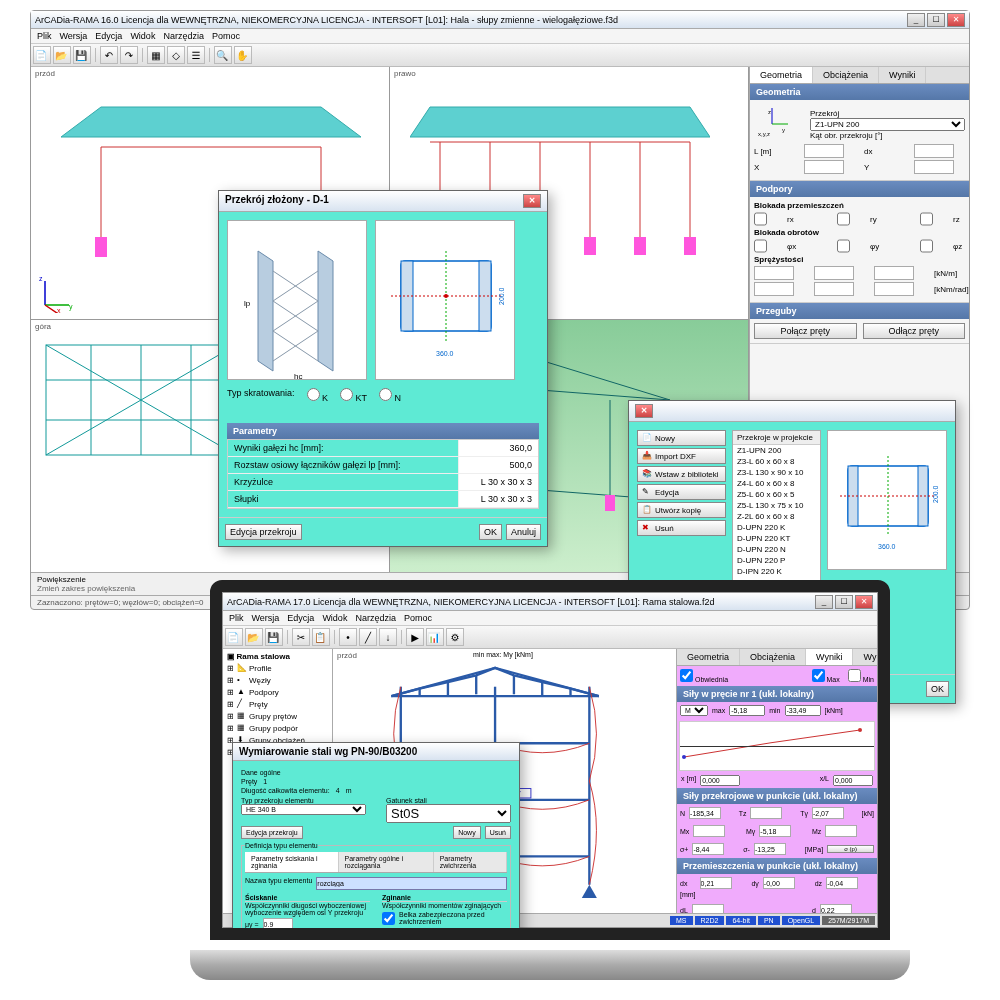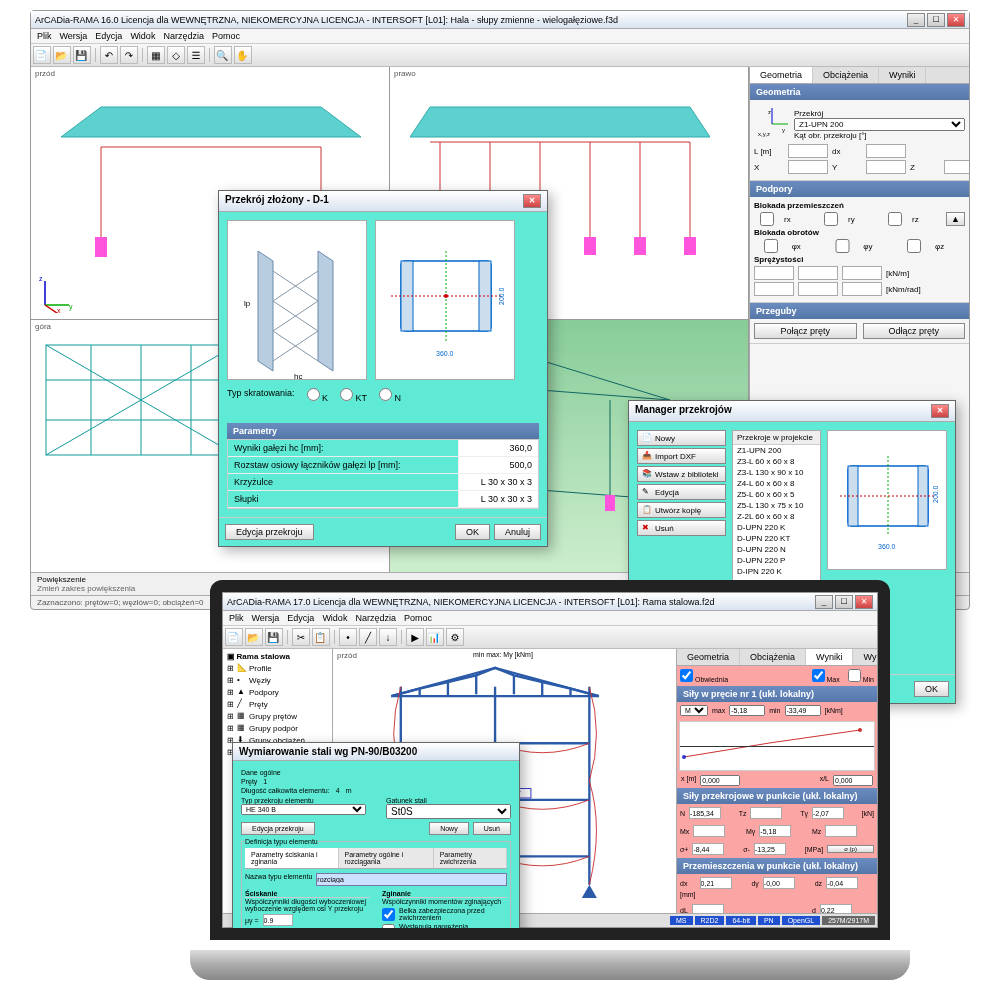--- a/index.html
+++ b/index.html
@@ -30,30 +30,30 @@
 .viewport { background: #fff; position: relative; overflow: hidden; }
 .vp-label { position: absolute; top: 2px; left: 4px; font-size: 8px; color: #555; }
 
 .side-panel { grid-row: span 2; background: #f5f5f5; border-left: 1px solid #aaa; display: flex; flex-direction: column; overflow: hidden; }
 .panel-tabs { display: flex; background: #e0e0e0; border-bottom: 1px solid #aaa; }
 .panel-tab { padding: 3px 10px; font-size: 9px; border-right: 1px solid #ccc; }
 .panel-tab.active { background: #fff; }
 .panel-section { border-bottom: 1px solid #ccc; }
 .panel-header { background: linear-gradient(#6a8cc0, #5577a8); color: #fff; padding: 3px 6px; font-size: 9px; font-weight: bold; }
 .panel-body { padding: 4px; font-size: 8px; }
-.field-row { display: flex; align-items: center; gap: 4px; margin: 2px 0; }
+.field-row { display: flex; align-items: center; gap: 20px; margin: 2px 0; }
 .field-row label { min-width: 30px; }
 .field-row input { width: 40px; height: 14px; border: 1px solid #aaa; font-size: 8px; padding: 0 2px; }
 
 
 .dialog { position: absolute; background: #5eead4; border: 1px solid #666; box-shadow: 4px 4px 12px rgba(0,0,0,0.3); z-index: 10; }
 .dlg-title { background: linear-gradient(#fff, #d8e3f0); padding: 3px 6px; font-size: 10px; font-weight: bold; border-bottom: 1px solid #aaa; display: flex; }
 .dlg-body { padding: 8px; font-size: 9px; }
 .dlg-buttons { display: flex; justify-content: flex-end; gap: 4px; padding: 6px; border-top: 1px solid #ccc; }
-.btn { padding: 2px 10px; background: linear-gradient(#fff, #ddd); border: 1px solid #888; font-size: 9px; cursor: pointer; }
+.btn { padding: 2px 4px; background: linear-gradient(#fff, #ddd); border: 1px solid #888; font-size: 9px; cursor: pointer; }
 
 
 .section-preview { display: flex; gap: 8px; margin-bottom: 8px; }
 .preview-box { width: 140px; height: 160px; border: 1px solid #aaa; background: #fff; position: relative; }
 .radio-row { display: flex; gap: 12px; margin: 4px 0; }
 .param-grid { border: 1px solid #ccc; }
 .param-row { display: flex; border-bottom: 1px solid #eee; }
 .param-label { flex: 1; padding: 3px 6px; }
 .param-val { width: 80px; padding: 3px 6px; border-left: 1px solid #eee; text-align: right; background: #fff; }
 
@@ -66,21 +66,21 @@
 .mgr-item { padding: 1px 4px; }
 .mgr-item.sel { background: #cce0ff; }
 .mgr-preview { width: 120px; height: 140px; border: 1px solid #aaa; background: #fff; position: relative; }
 
 
 .laptop { position: absolute; top: 580px; left: 190px; width: 720px; height: 400px; z-index: 20; }
 .laptop-screen { position: absolute; top: 0; left: 20px; width: 680px; height: 360px; background: #f5f5f5; border: 12px solid #222; border-radius: 12px 12px 0 0; overflow: hidden; }
 .laptop-base { position: absolute; bottom: 0; left: 0; width: 720px; height: 30px; background: linear-gradient(#ddd, #aaa 50%, #888); border-radius: 0 0 20px 20px; }
 
 
-.fg-app { width: 100%; height: 100%; display: flex; flex-direction: column; background: #fca5a5; }
+.fg-app { width: 100%; height: 100%; display: flex; flex-direction: column; background: #f0abfc; }
 .fg-main { flex: 1; display: flex; overflow: hidden; }
 .tree-panel { width: 110px; border-right: 1px solid #aaa; background: #fff; font-size: 8px; padding: 2px; }
 .tree-item { padding: 1px 2px; display: flex; align-items: center; gap: 2px; }
 .tree-ico { width: 10px; height: 10px; display: inline-block; }
 .fg-viewport { flex: 1; background: #fff; position: relative; border-right: 1px solid #aaa; }
 .fg-side { width: 200px; display: flex; flex-direction: column; overflow: hidden; }
 
 .chart-box { height: 50px; background: #fff; border: 1px solid #ccc; margin: 2px; position: relative; }
 .chart-line { position: absolute; top: 50%; left: 0; right: 0; height: 1px; background: #333; }
 
@@ -385,21 +385,20 @@
   </div>
   <div class="dlg-buttons">
     <button class="btn" style="margin-right:auto">Edycja przekroju</button>
     <button class="btn">OK</button>
     <button class="btn">Anuluj</button>
   </div>
 </div>
 
 <div class="dialog" style="top:400px;left:628px;width:328px">
   <div class="dlg-title">
-      <span style="flex:1">Manager przekrojów</span>
       <span class="win-btn close">✕</span>
     </div>
   <div class="dlg-body">
     <div class="mgr-layout">
       <div class="mgr-buttons">
         <div class="mgr-btn">
             <span class="ico ico-new"></span>
             <span>Nowy</span>
           </div>
         <div class="mgr-btn">
@@ -699,21 +698,21 @@
           <span>Pręty</span>
             <span>1</span>
         </div>
         <div style="display:flex;gap:6px">
             <span>Długość całkowita elementu:</span>
             <span>4</span>
             <span>m</span>
           </div>
         <div style="display:flex;gap:20px;margin-top:3px">
           <div style="flex:1"><div>Typ przekroju elementu</div><select style="width:100%;font-size:7px"><option>HE 340 B</option></select></div>
-          <div style="flex:1"><div>Gatunek stali</div><select style="width:100%;font-size:10px"><option>St0S</option></select></div>
+          <div style="flex:1"><div>Gatunek stali</div><select style="width:100%;font-size:13px"><option>St0S</option></select></div>
         </div>
         <div style="display:flex;gap:4px;margin:3px 0">
           <button class="btn" style="font-size:7px">Edycja przekroju</button>
           <span style="flex:1"></span>
           <button class="btn" style="font-size:7px">Nowy</button>
           <button class="btn" style="font-size:7px">Usuń</button>
         </div>
         <fieldset style="border:1px solid #bbb;padding:3px;margin-top:3px">
           <legend>Definicja typu elementu</legend>
           <div class="steel-tabs">

